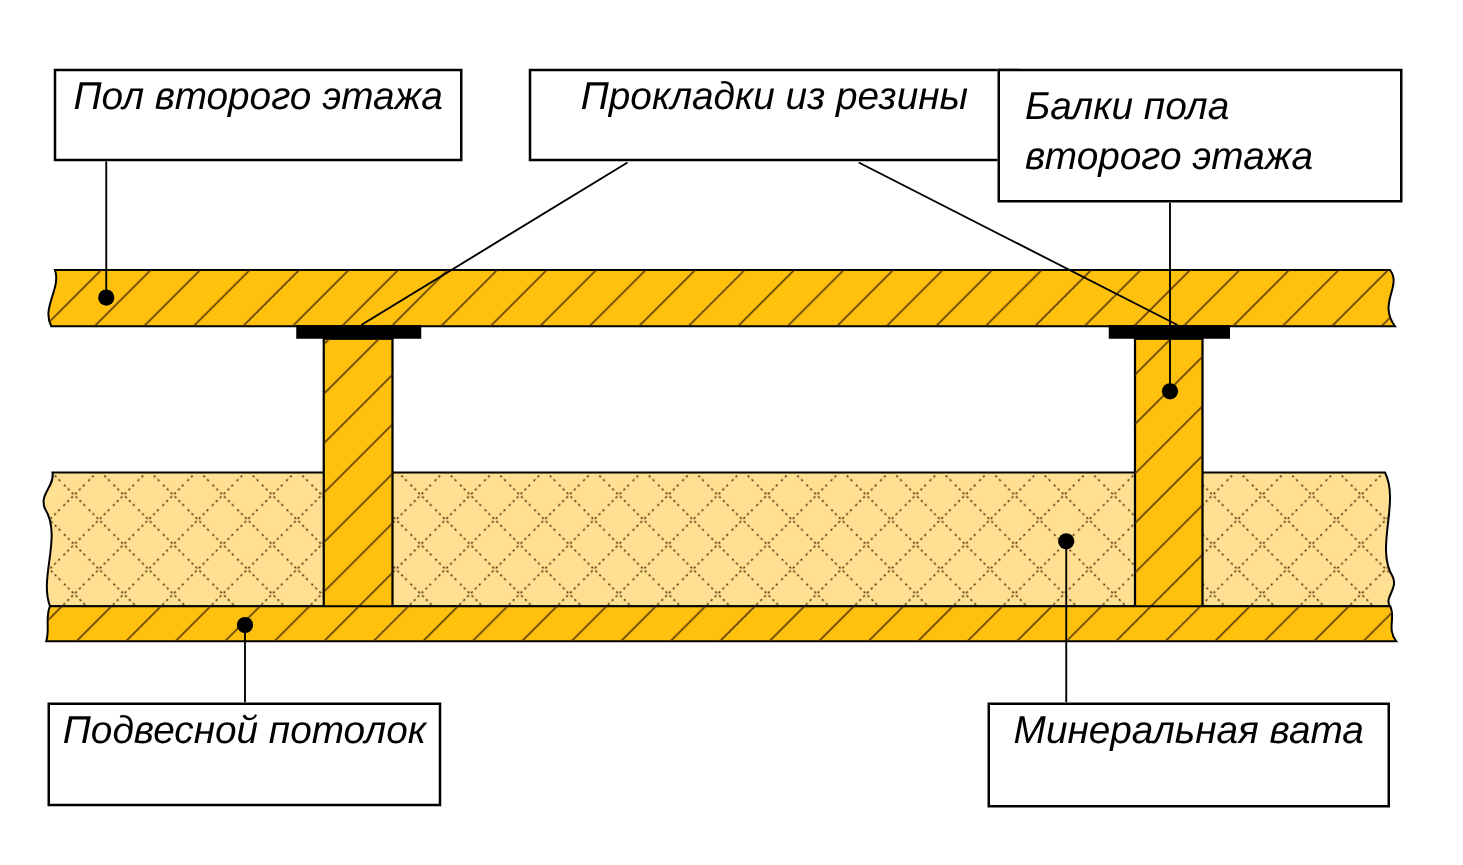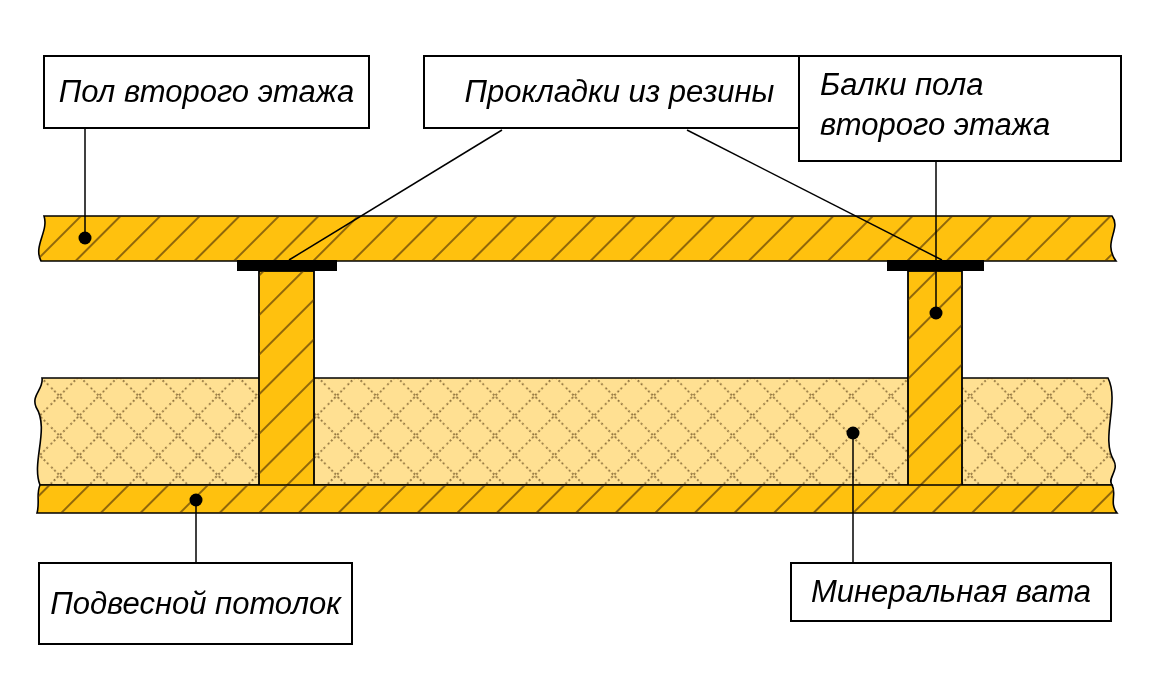--- a/index.html
+++ b/index.html
@@ -6,21 +6,21 @@
   #stage{position:relative;width:1170px;height:692px;background:#ffffff;overflow:hidden;
          font-family:"Liberation Sans",sans-serif;}
   #diagram-svg{position:absolute;left:0;top:0;}
   .shape-outline{stroke:#000000;stroke-width:1.6;}
   .beam-outline{stroke:#000000;stroke-width:1.8;}
   .no-stroke{stroke:none;}
   .leader{stroke:#000000;stroke-width:1.5;fill:none;}
   .leader-dot{fill:#000000;stroke:none;}
   .pad{fill:#000000;stroke:none;}
   .label-box{position:absolute;box-sizing:border-box;background:#ffffff;border:2px solid #000000;
-             display:flex;align-items:center;justify-content:center;
+             display:flex;justify-content:center;
              font-style:italic;font-size:31px;line-height:40px;color:#000000;}
   .label-box.two-line{align-items:flex-start;justify-content:flex-start;
              padding:8px 12px 0 20px;text-align:left;}
 </style>
 </head>
 <body>
 
 <div id="stage">
 
   <svg id="diagram-svg" width="1170" height="692" viewBox="0 0 1170 692">
@@ -93,17 +93,17 @@
   </div>
 
   <div class="label-box" style="left:38px;top:562px;width:315px;height:83px;">
     <span>Подвесной потолок</span>
   </div>
 
   <div class="label-box two-line" style="left:798px;top:55px;width:324px;height:107px;">
     <span>Балки пола второго этажа</span>
   </div>
 
-  <div class="label-box" style="left:790px;top:562px;width:322px;height:60px;">
+  <div class="label-box" style="left:790px;top:562px;width:322px;height:84px;">
     <span>Минеральная вата</span>
   </div>
 
 </div>
 
 </body></html>

